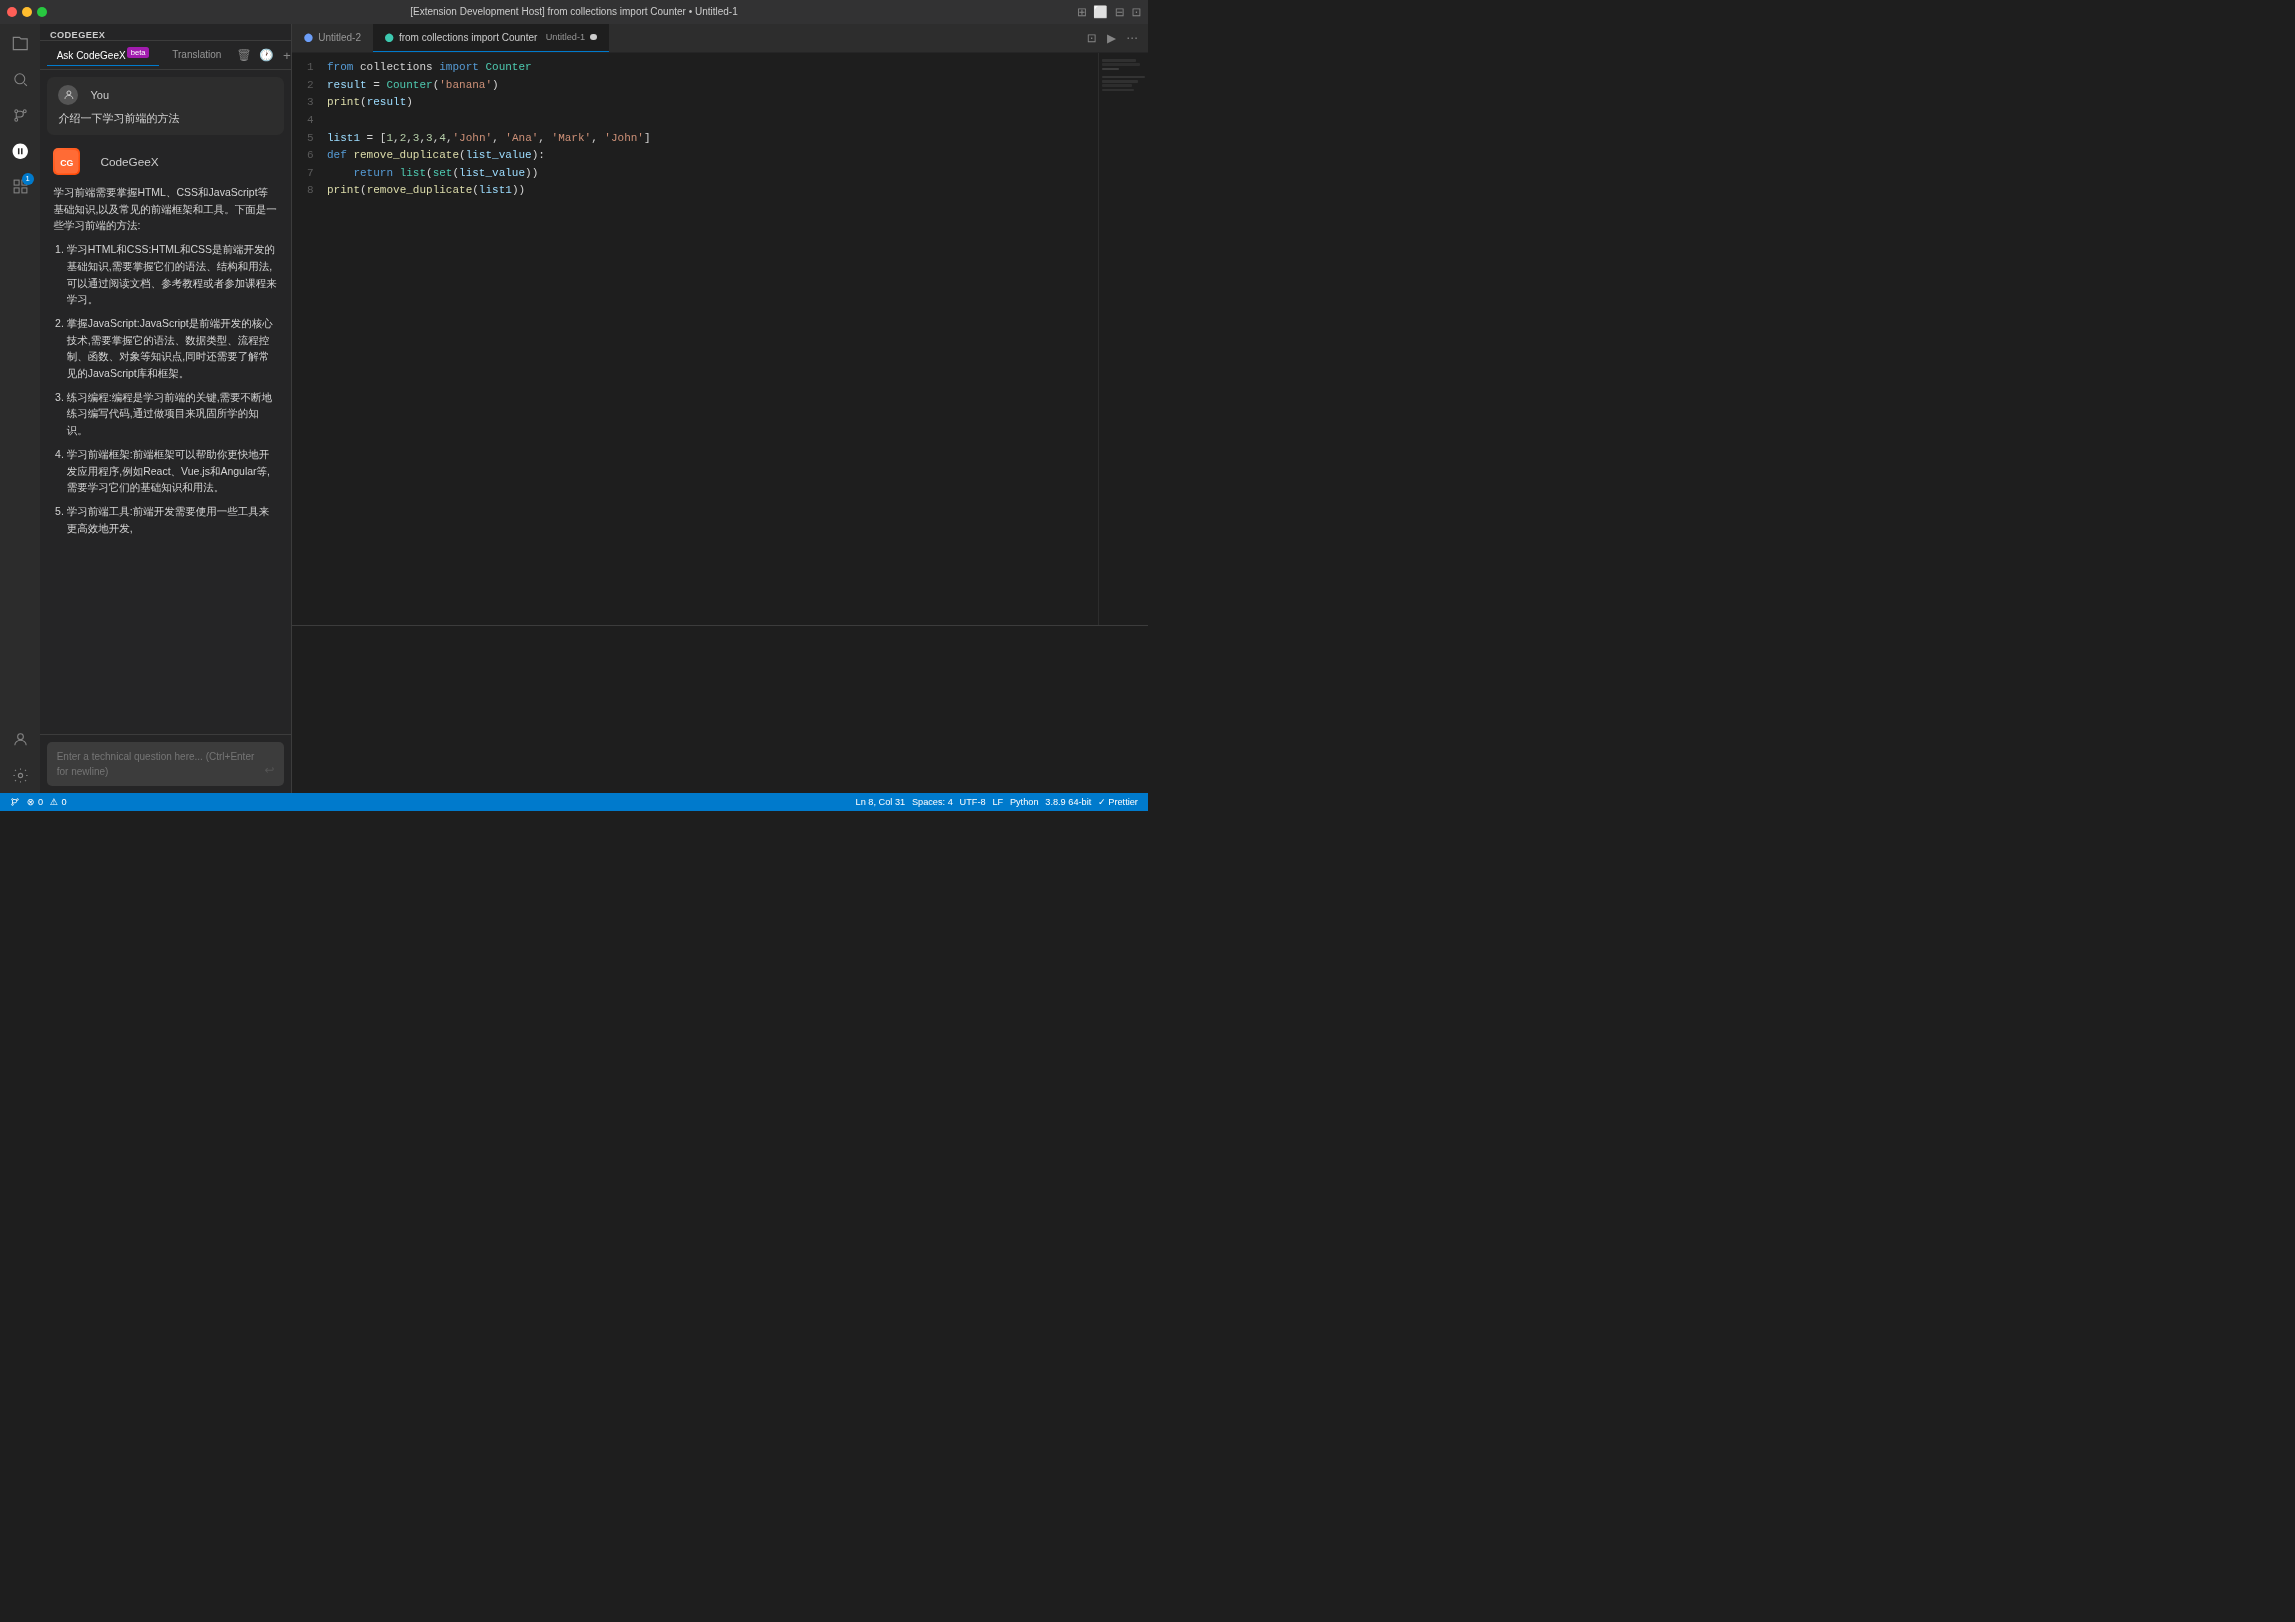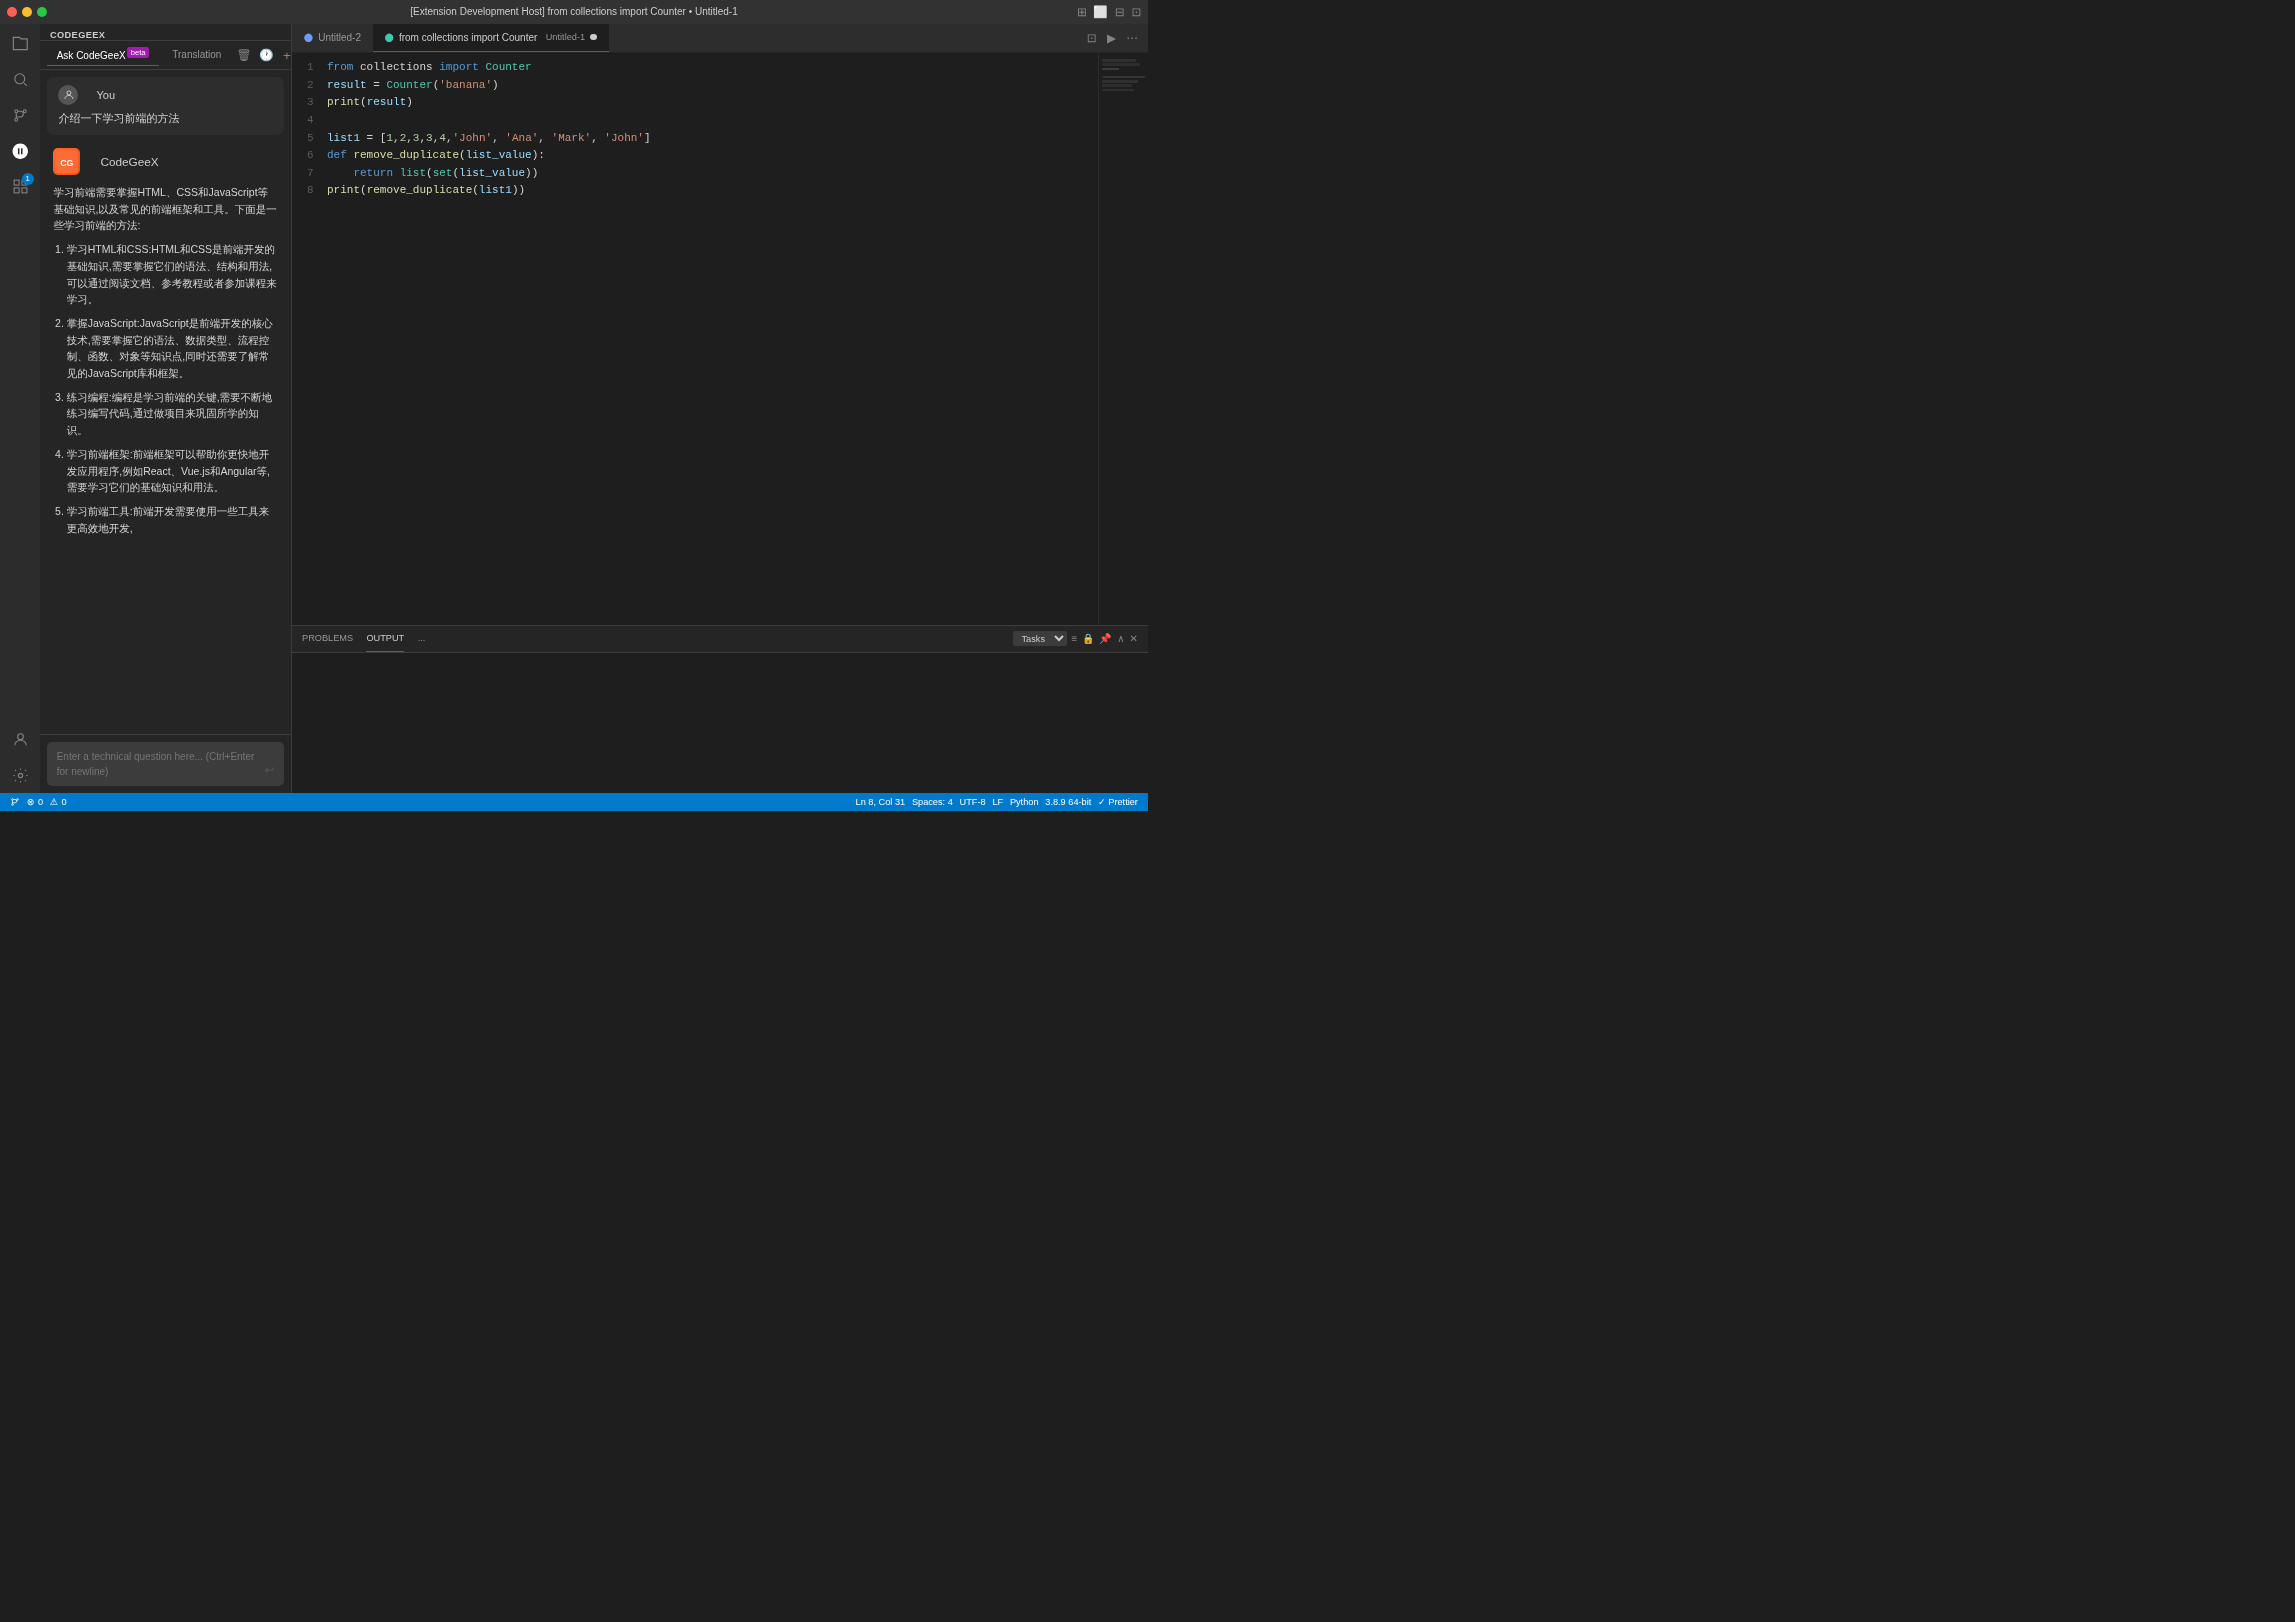--- a/index.html
+++ b/index.html
@@ -174,21 +174,21 @@
 
     
     .user-message {
       background: #2d2d2d;
       border-radius: 6.7px;
       padding: 8.4px 11.8px;
     }
     .user-header {
       display: flex;
       align-items: center;
-      gap: 18px;
+      gap: 12px;
       margin-bottom: 5px;
     }
     .user-avatar {
       width: 20px; height: 20px;
       background: #555;
       border-radius: 50%;
       display: flex; align-items: center; justify-content: center;
       font-size: 10px;
       color: #ccc;
     }
@@ -677,41 +677,20 @@
           <div class="minimap-line" style="width:0%;"></div>
           <div class="minimap-line" style="width:100%; opacity:0.7;"></div>
           <div class="minimap-line" style="width:85%; opacity:0.6;"></div>
           <div class="minimap-line" style="width:70%; opacity:0.5;"></div>
           <div class="minimap-line" style="width:75%; opacity:0.6;"></div>
         </div>
       </div>
     </div>
 
     <div class="bottom-panel">
-      <div class="panel-tabbar">
-        <div class="panel-tab">
-          <span>PROBLEMS</span>
-        </div>
-        <div class="panel-tab active">
-          <span>OUTPUT</span>
-        </div>
-        <div class="panel-tab">
-          <span>...</span>
-        </div>
-        <div class="panel-tab-actions">
-          <select class="panel-dropdown">
-            <option>Tasks</option>
-          </select>
-          <span class="panel-tab-action">≡</span>
-          <span class="panel-tab-action">🔒</span>
-          <span class="panel-tab-action">📌</span>
-          <span class="panel-tab-action">∧</span>
-          <span class="panel-tab-action">✕</span>
-        </div>
-      </div>
       <div class="panel-content">
       </div>
     </div>
   </div>
 </div>
 
 <div class="status-bar">
   <div class="status-left">
     <div class="status-item">
       <svg width="10" height="10" viewBox="0 0 24 24" fill="none" stroke="white" stroke-width="2">

